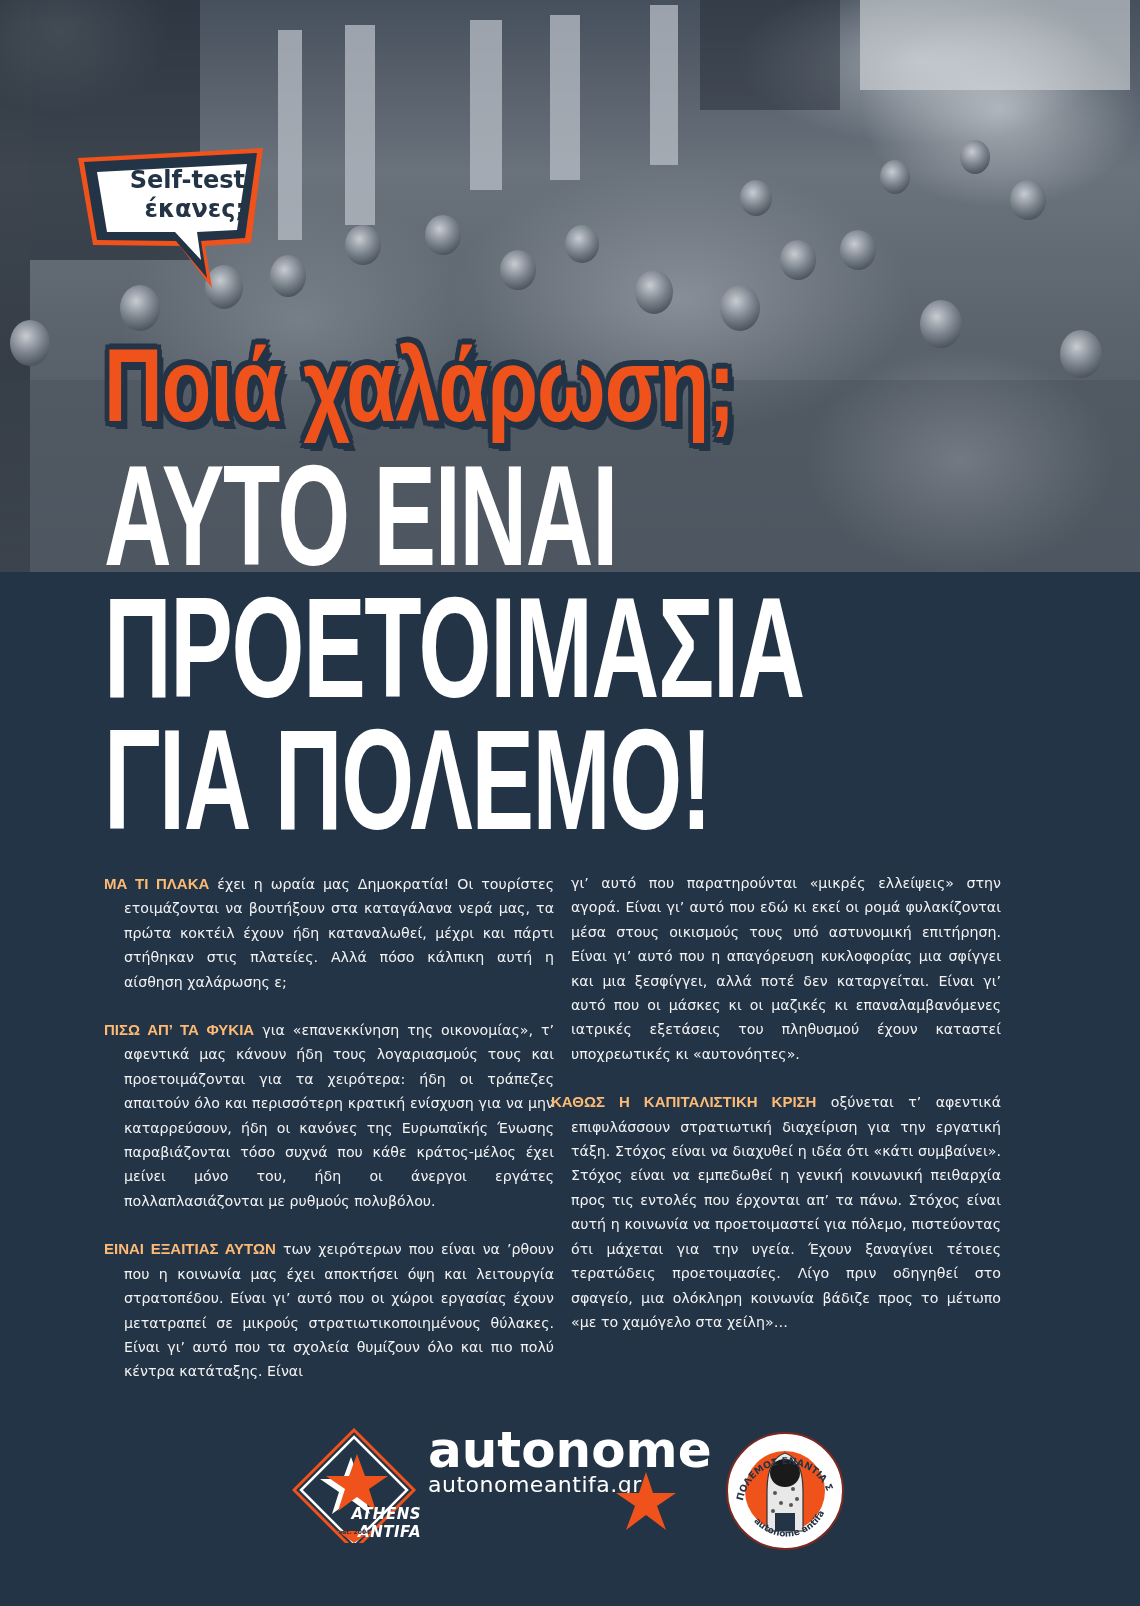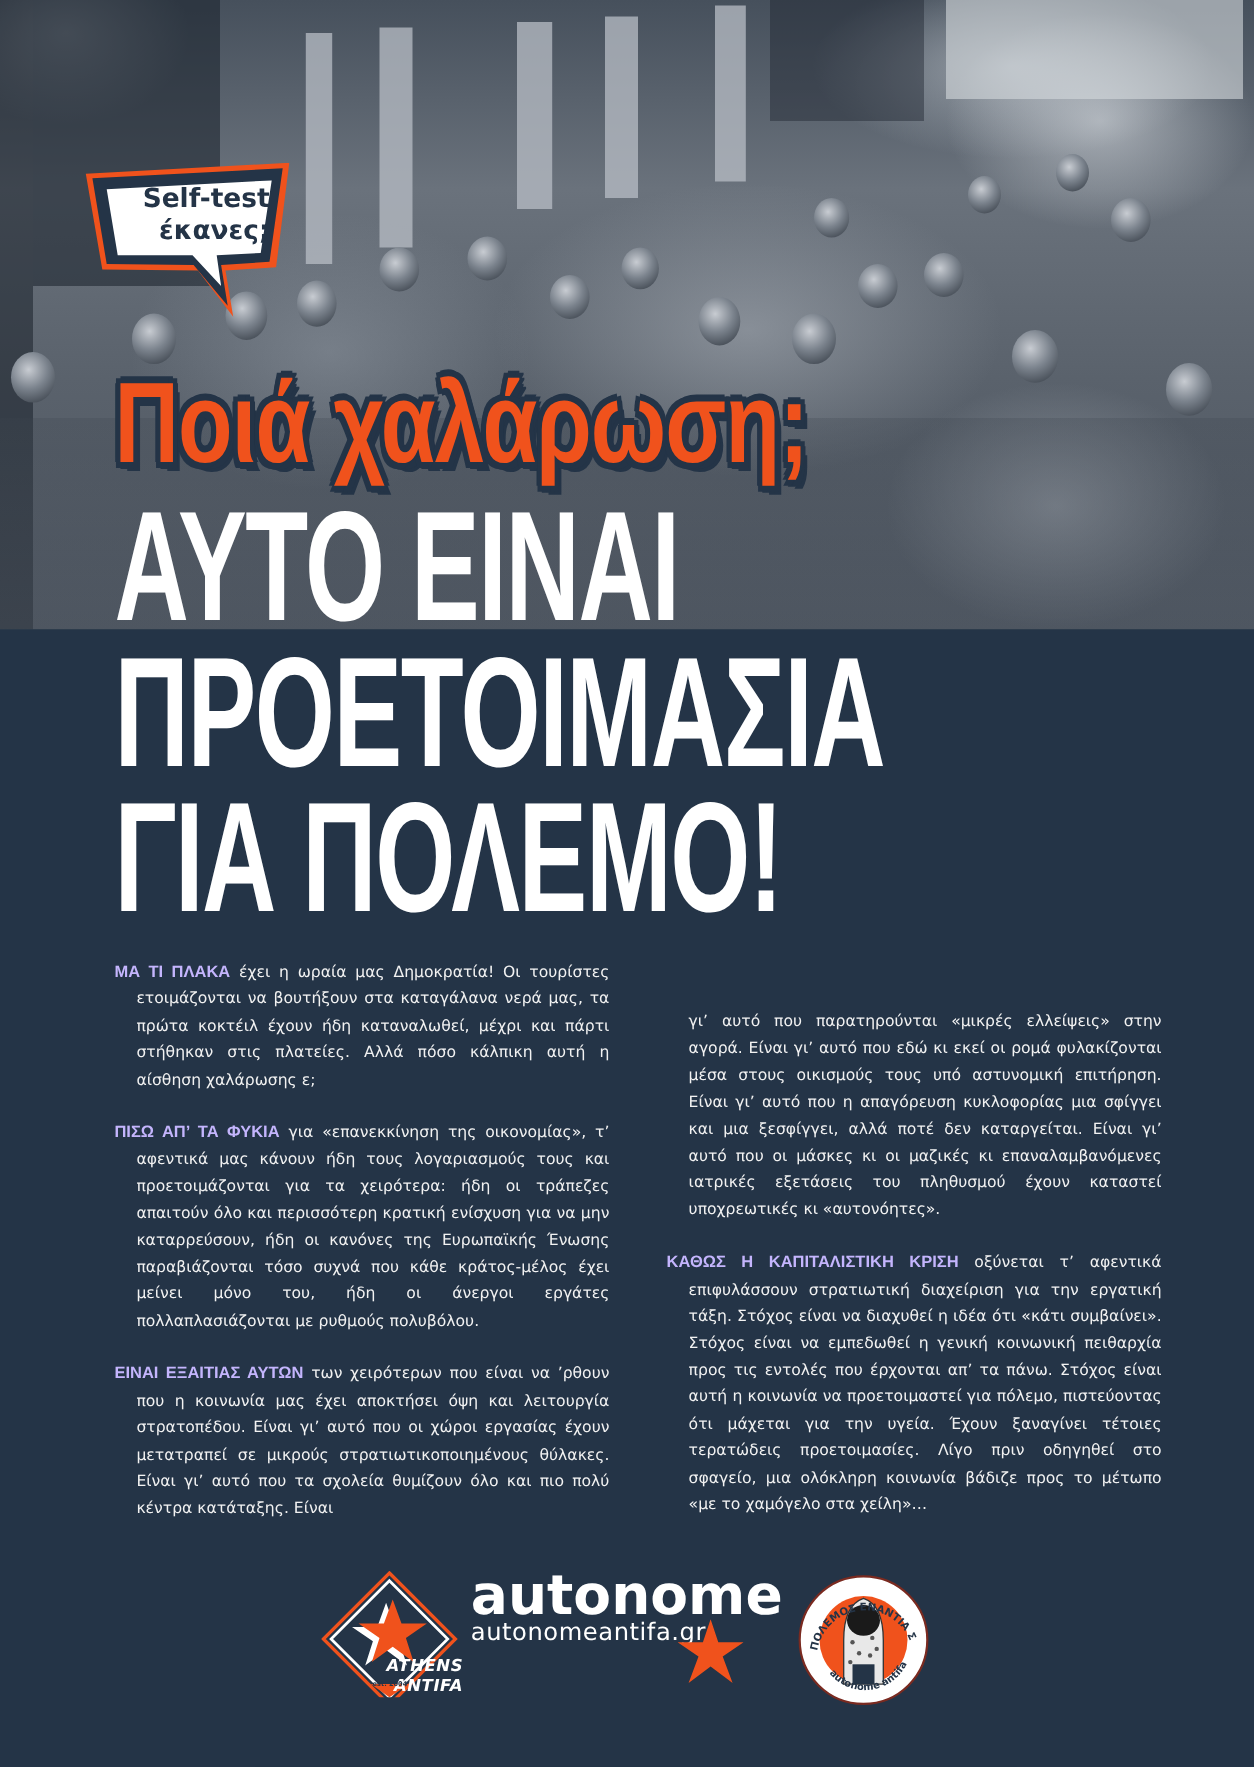--- a/index.html
+++ b/index.html
@@ -61,24 +61,24 @@
   .hw2 { top: 588px; }
   .hw3 { top: 720px; }
 
   
   .col {
     position: absolute; top: 872px; width: 450px;
     color: #f2f2f2; font-family: "DejaVu Sans", sans-serif;
     font-size: 14.2px; line-height: 24.4px;
   }
   .col-left { left: 104px; }
-  .col-right { left: 606px; top: 871px; margin-top: 46px; }
+  .col-right { left: 551px; top: 871px; }
   .para { text-align: justify; padding-left: 20px; text-indent: -20px; margin-bottom: 24px; }
   .para.cont { padding-left: 20px; text-indent: 0; }
-  .lead { color: #c4b5fd; font-weight: bold; font-family: "Liberation Sans", sans-serif; font-size: 15px; }
+  .lead { color: #fdba74; font-weight: bold; font-family: "Liberation Sans", sans-serif; font-size: 15px; }
 
   
   .logo-athens { position: absolute; left: 292px; top: 1428px; width: 125px; height: 115px; }
   .logo-autonome { position: absolute; left: 428px; top: 1428px; }
   .logo-autonome .w1, .logo-autonome .w2 {
     display: block; font-family: "DejaVu Sans", sans-serif; font-weight: bold;
     color: #ffffff; font-size: 50px; line-height: 44px; letter-spacing: 0px;
   }
   .logo-autonome .star { position: absolute; left: 188px; top: 44px; }
   .logo-autonome .url {

